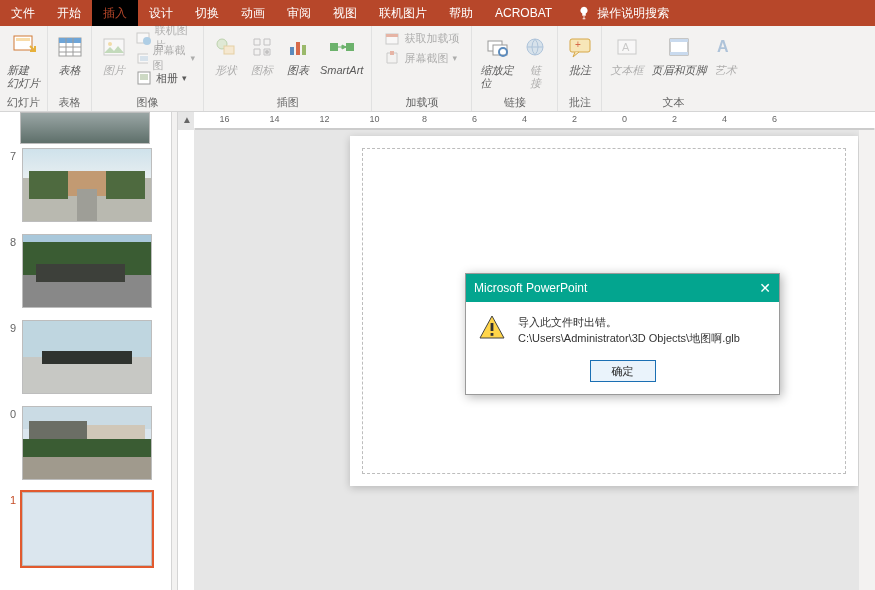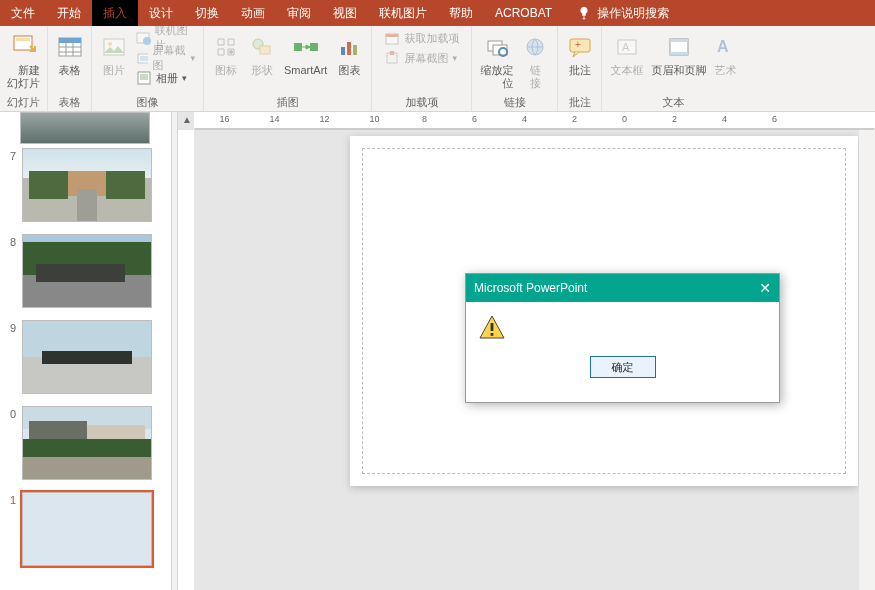--- a/index.html
+++ b/index.html
@@ -9,21 +9,21 @@
 .tabbar .tab { padding:0 11px; height:26px; display:flex; align-items:center; cursor:pointer; }
 .tabbar .tab.active { background:#000000; color:#b7472a; }
 .tabbar .bulb { padding:0 4px 0 14px; display:flex; align-items:center; gap:6px; }
 
 .ribbon { height:86px; background:#f3f2f1; border-bottom:1px solid #d5d5d5; display:flex; font-size:11px; color:#5a5a5a; }
 .group { display:flex; flex-direction:column; align-items:center; border-right:1px solid #e1e1e1; padding:2px 4px 0; }
 .group .row { display:flex; flex:1; }
 .group .label { font-size:11px; color:#666; padding:2px 0 1px; text-align:center; white-space:nowrap; }
 .btn { display:flex; flex-direction:column; align-items:center; justify-content:flex-start; padding:2px 4px; cursor:pointer; min-width:36px; position:relative; }
 .btn .ico { display:flex; align-items:center; justify-content:center; height:34px; }
-.btn .txt { font-size:11px; line-height:13px; text-align:right; white-space:nowrap; }
+.btn .txt { font-size:11px; line-height:13px; text-align:left; white-space:nowrap;font-style:italic; }
 .btn.disabled { opacity:.45; }
 .mini { display:flex; align-items:center; gap:4px; font-size:11px; padding:0 2px; height:20px; cursor:pointer; }
 .mini.disabled { opacity:.45; }
 .vstack { display:flex; flex-direction:column; justify-content:flex-start; padding:0 2px; }
 
 .workarea { display:flex; height:478px; }
 .thumbs { width:172px; border-right:1px solid #d5d5d5; background:#fff; overflow:hidden; position:relative; }
 .thumb-item { display:flex; align-items:flex-start; padding:4px 4px 8px 4px; }
 .thumb-item .num { width:12px; font-size:11px; color:#666; text-align:right; padding-top:2px; }
 .thumb-item .thumb { width:130px; height:74px; border:1px solid #bdbdbd; margin-left:6px; background:#dbe6ee; position:relative; }
@@ -46,21 +46,21 @@
 .slide { position:absolute; left:178px; top:24px; width:508px; height:350px; background:#fff; box-shadow:0 2px 8px rgba(0,0,0,.2); }
 .slide-inner { position:absolute; inset:12px; border:1px dashed #bdbdbd; }
 .coltoggle { position:absolute; left:10px; top:2px; font-size:10px; color:#666; }
 .scrollV { position:absolute; right:0; top:18px; bottom:0; width:16px; background:#f3f2f1; }
 
 .dialog { position:absolute; left:465px; top:273px; width:315px; background:#fff; border:1px solid #9a9a9a; box-shadow:2px 2px 10px rgba(0,0,0,.3); font-size:11px; }
 .dialog .titlebar { height:28px; background:#03a58f; color:#fff; display:flex; align-items:center; justify-content:space-between; padding:0 8px; font-size:12px; }
 .dialog .titlebar .close { cursor:pointer; font-size:14px; }
 .dialog .body { display:flex; padding:12px 12px 8px 12px; gap:12px; }
 .dialog .msg { line-height:16px; color:#333; }
-.dialog .footer { display:flex; justify-content:center; padding:6px 0 24px; }
+.dialog .footer { display:flex; justify-content:center; padding:6px 0 12px; }
 .dialog button { width:66px; height:22px; border:1px solid #1b6fb3; background:#eaf3fb; font-size:11px; color:#222; cursor:pointer; }
 
 svg { display:block; }
 </style>
 </head>
 <body>
 
 <div class="tabbar">
   <div class="tab">文件</div>
   <div class="tab">开始</div>
@@ -158,54 +158,54 @@
       </div>
     </div>
     <div class="label">图像</div>
   </div>
 
   <div class="group">
     <div class="row">
       <div class="btn disabled">
           <div class="ico">
             <svg width="24" height="24">
+              <circle cx="8" cy="9" r="5" fill="#c7e0b4" stroke="#7aa85a"></circle>
+              <rect x="10" y="11" width="10" height="8" fill="#f8dca9" stroke="#d6a748"></rect>
+            </svg>
+          </div>
+          <div class="txt">形状</div>
+        </div>
+      <div class="btn disabled">
+          <div class="ico">
+            <svg width="24" height="24">
               <path d="M4 4h6v6H4zM14 4h6v6h-6zM4 14h6v6H4zM14 14h6v6h-6z" fill="none" stroke="#888"></path>
               <circle cx="17" cy="17" r="2" fill="#888"></circle>
             </svg>
           </div>
           <div class="txt">图标</div>
         </div>
-      <div class="btn disabled">
-          <div class="ico">
-            <svg width="24" height="24">
-              <circle cx="8" cy="9" r="5" fill="#c7e0b4" stroke="#7aa85a"></circle>
-              <rect x="10" y="11" width="10" height="8" fill="#f8dca9" stroke="#d6a748"></rect>
-            </svg>
-          </div>
-          <div class="txt">形状</div>
+      <div class="btn">
+          <div class="ico">
+            <svg width="24" height="24">
+              <rect x="4" y="12" width="4" height="8" fill="#5b8bbd"></rect>
+              <rect x="10" y="7" width="4" height="13" fill="#d76a4a"></rect>
+              <rect x="16" y="10" width="4" height="10" fill="#9ab96a"></rect>
+            </svg>
+          </div>
+          <div class="txt">图表</div>
         </div>
       <div class="btn">
           <div class="ico">
             <svg width="28" height="24">
               <rect x="2" y="8" width="8" height="8" fill="#6cb26c"></rect>
               <rect x="18" y="8" width="8" height="8" fill="#6cb26c"></rect>
               <path d="M10 12h8M14 10l4 2-4 2z" fill="#6cb26c" stroke="#6cb26c"></path>
             </svg>
           </div>
           <div class="txt">SmartArt</div>
-        </div>
-      <div class="btn">
-          <div class="ico">
-            <svg width="24" height="24">
-              <rect x="4" y="12" width="4" height="8" fill="#5b8bbd"></rect>
-              <rect x="10" y="7" width="4" height="13" fill="#d76a4a"></rect>
-              <rect x="16" y="10" width="4" height="10" fill="#9ab96a"></rect>
-            </svg>
-          </div>
-          <div class="txt">图表</div>
         </div>
     </div>
     <div class="label">插图</div>
   </div>
 
   <div class="group" style="width:100px">
     <div class="row">
         <div class="vstack" style="width:100%">
       <div class="mini disabled">
             <svg width="16" height="16">
@@ -396,18 +396,20 @@
     <span>Microsoft PowerPoint</span>
     <span class="close">✕</span>
   </div>
   <div class="body">
     <svg width="28" height="28">
         <path d="M14 2L26 24H2z" fill="#ffd54a" stroke="#444"></path>
         <rect x="12.6" y="9" width="2.8" height="8" fill="#333"></rect>
         <rect x="12.6" y="19" width="2.8" height="2.8" fill="#333"></rect>
       </svg>
     <div class="msg">
+      <div>导入此文件时出错。</div>
+      <div>C:\Users\Administrator\3D Objects\地图啊.glb</div>
     </div>
   </div>
   <div class="footer">
     <button>确定</button>
   </div>
 </div>
 
 </body></html>

